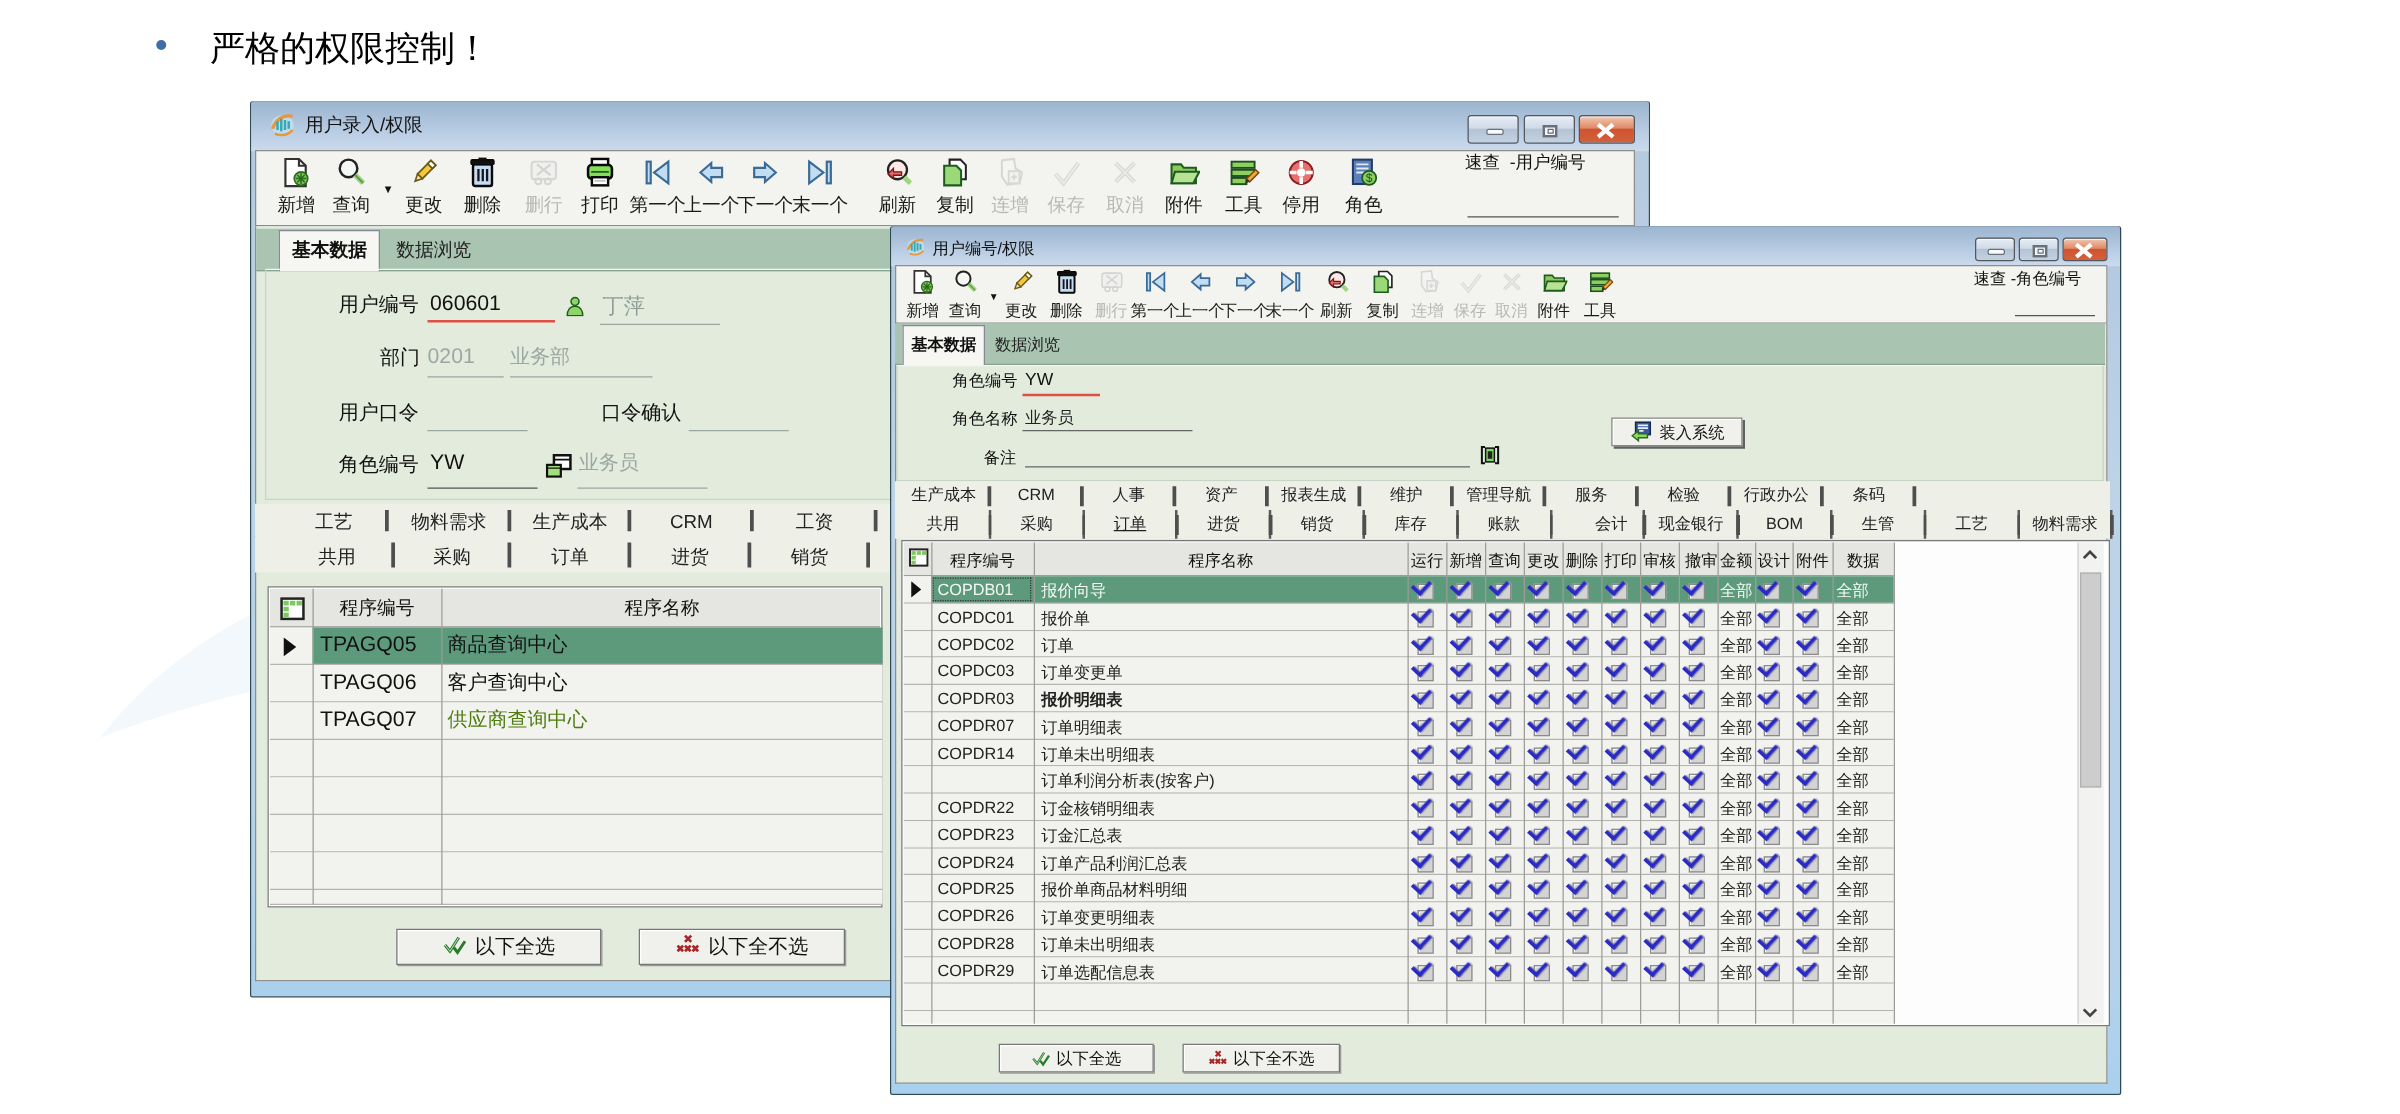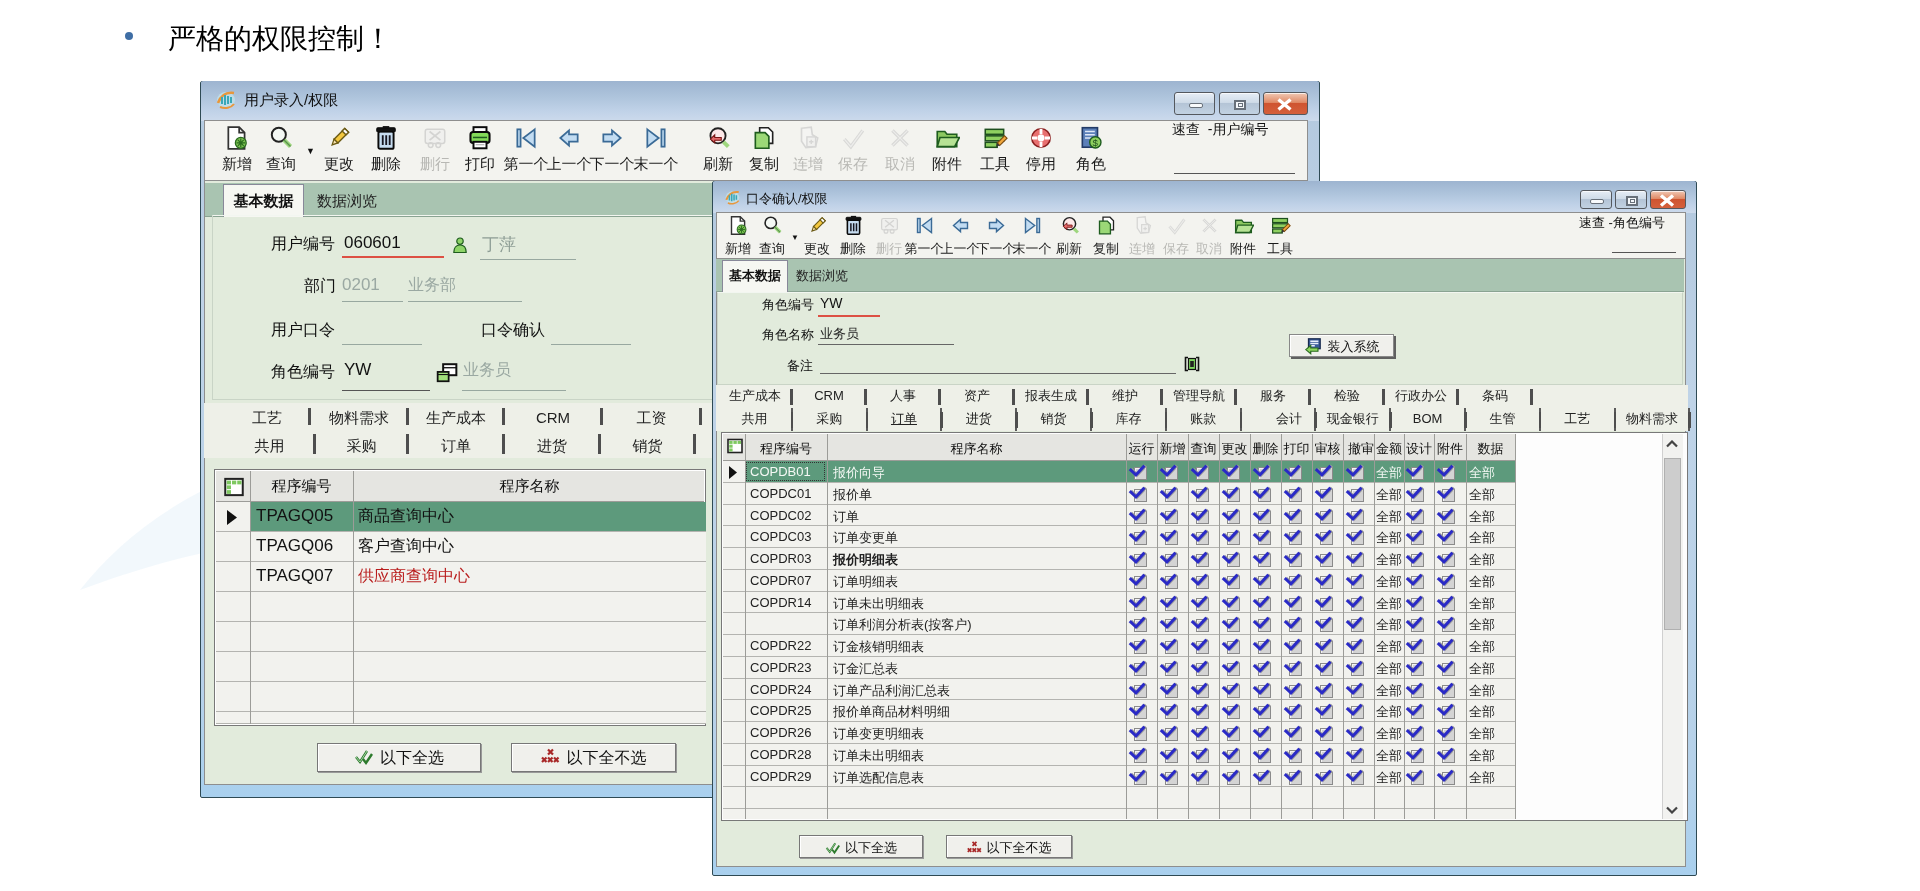--- a/index.html
+++ b/index.html
@@ -283,21 +283,21 @@
           <div style="left:45px;top:321px;width:456px;height:30px;background:#5d9a7c;border-bottom:1px solid #b4b4b0;"></div>
           <div style="left:51px;top:325px;width:95px;height:22px;font-size:17px;color:#111;">TPAGQ05</div>
           <div style="left:153px;top:325px;width:200px;height:22px;font-size:16px;color:#111;">商品查询中心</div>
           <div style="left:11px;top:351px;width:34px;height:30px;background:#f2f2ee;border-bottom:1px solid #b4b4b0;"></div>
           <div style="left:45px;top:351px;width:456px;height:30px;background:#f2f2ee;border-bottom:1px solid #b4b4b0;"></div>
           <div style="left:51px;top:355px;width:95px;height:22px;font-size:17px;color:#111;">TPAGQ06</div>
           <div style="left:153px;top:355px;width:200px;height:22px;font-size:16px;color:#111;">客户查询中心</div>
           <div style="left:11px;top:381px;width:34px;height:30px;background:#f2f2ee;border-bottom:1px solid #b4b4b0;"></div>
           <div style="left:45px;top:381px;width:456px;height:30px;background:#f2f2ee;border-bottom:1px solid #b4b4b0;"></div>
           <div style="left:51px;top:385px;width:95px;height:22px;font-size:17px;color:#111;">TPAGQ07</div>
-          <div style="left:153px;top:385px;width:200px;height:22px;font-size:16px;color:#b91c1c;">供应商查询中心</div>
+          <div style="left:153px;top:385px;width:200px;height:22px;font-size:16px;color:#4d7c0f;">供应商查询中心</div>
           <div style="left:11px;top:411px;width:34px;height:30px;background:#f2f2ee;border-bottom:1px solid #b4b4b0;"></div>
           <div style="left:45px;top:411px;width:456px;height:30px;background:#f2f2ee;border-bottom:1px solid #b4b4b0;"></div>
           <div style="left:11px;top:441px;width:34px;height:30px;background:#f2f2ee;border-bottom:1px solid #b4b4b0;"></div>
           <div style="left:45px;top:441px;width:456px;height:30px;background:#f2f2ee;border-bottom:1px solid #b4b4b0;"></div>
           <div style="left:11px;top:471px;width:34px;height:30px;background:#f2f2ee;border-bottom:1px solid #b4b4b0;"></div>
           <div style="left:45px;top:471px;width:456px;height:30px;background:#f2f2ee;border-bottom:1px solid #b4b4b0;"></div>
           <div style="left:11px;top:501px;width:34px;height:30px;background:#f2f2ee;border-bottom:1px solid #b4b4b0;"></div>
           <div style="left:45px;top:501px;width:456px;height:30px;background:#f2f2ee;border-bottom:1px solid #b4b4b0;"></div>
           <div style="left:11px;top:531px;width:34px;height:12px;background:#f2f2ee;border-bottom:1px solid #b4b4b0;"></div>
           <div style="left:45px;top:531px;width:456px;height:12px;background:#f2f2ee;border-bottom:1px solid #b4b4b0;"></div>
@@ -321,21 +321,21 @@
       <div style="left:3px;top:0px;width:977px;height:701px;position:relative;">
         <div style="left:-3px;top:-1px;width:983px;height:32px;background:linear-gradient(180deg,#9db4d0 0%,#aec4dc 40%,#c0d2e8 75%,#ccdaec 100%);border-radius:2px 2px 0 0;"></div>
         <div style="left:8px;top:7px;width:17px;height:18px;">
           <svg width="17" height="17" viewBox="0 0 22 22" style="display:block">
             <ellipse cx="11" cy="11" rx="9" ry="8" fill="#bfe0ea" opacity="0.85"></ellipse>
             <path d="M3 14C6 6 12 3 19 4" fill="none" stroke="#e8973c" stroke-width="2.6"></path>
             <path d="M5 18c5 2 11 1 14-3" fill="none" stroke="#e8973c" stroke-width="2"></path>
             <path d="M7 8v7M10 6v10M13 7v8M16 8v6" stroke="#3aa8b8" stroke-width="2"></path>
           </svg>
         </div>
-        <div style="left:30px;top:8px;width:220px;height:16px;font-size:13px;color:#111;">口令确认/权限</div>
+        <div style="left:30px;top:8px;width:220px;height:16px;font-size:13px;color:#111;">用户编号/权限</div>
         <div style="left:864px;top:8px;width:32px;height:19px;border-radius:3px;border:1px solid #54585e;box-shadow:inset 0 1px 0 rgba(255,255,255,.7);background:linear-gradient(180deg,#e6edf5 0%,#cfdbe8 45%,#b4c4d6 50%,#c2d2e2 100%);">
           <div style="left:9.0px;top:8.0px;width:14px;height:5px;background:#f8fafc;border:1px solid #68707a;border-radius:2px;"></div>
         </div>
         <div style="left:899px;top:8px;width:32px;height:19px;border-radius:3px;border:1px solid #54585e;box-shadow:inset 0 1px 0 rgba(255,255,255,.7);background:linear-gradient(180deg,#e6edf5 0%,#cfdbe8 45%,#b4c4d6 50%,#c2d2e2 100%);">
           <div style="left:10.0px;top:4.5px;width:12px;height:10px;border:2px solid #68707a;background:#f4f7fa;">
             <div style="left:2px;top:1px;width:5px;height:4px;border:1.5px solid #68707a;"></div>
           </div>
         </div>
         <div style="left:934px;top:8px;width:36px;height:19px;border-radius:3px;border:1px solid #54585e;box-shadow:inset 0 1px 0 rgba(255,255,255,.7);background:linear-gradient(180deg,#f0c8b4 0%,#e08a66 45%,#cf5430 50%,#d4603c 100%);">
           <svg width="32" height="19" viewBox="0 0 32 19" style="display:block">

